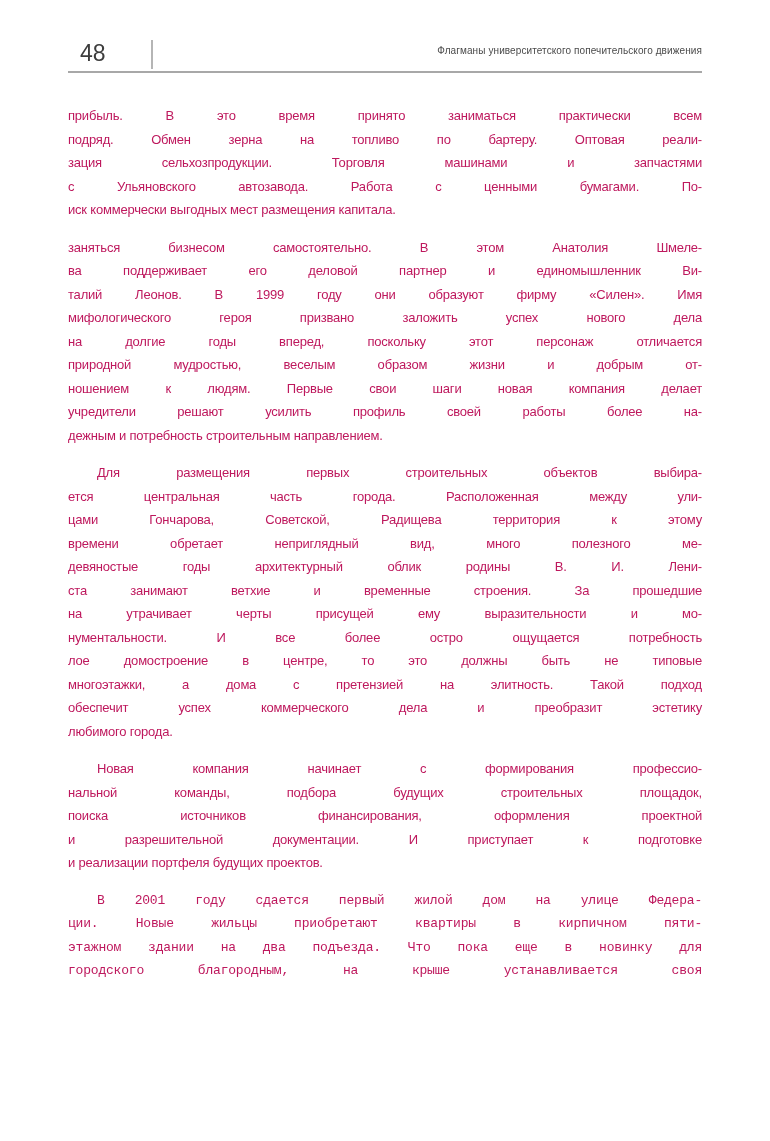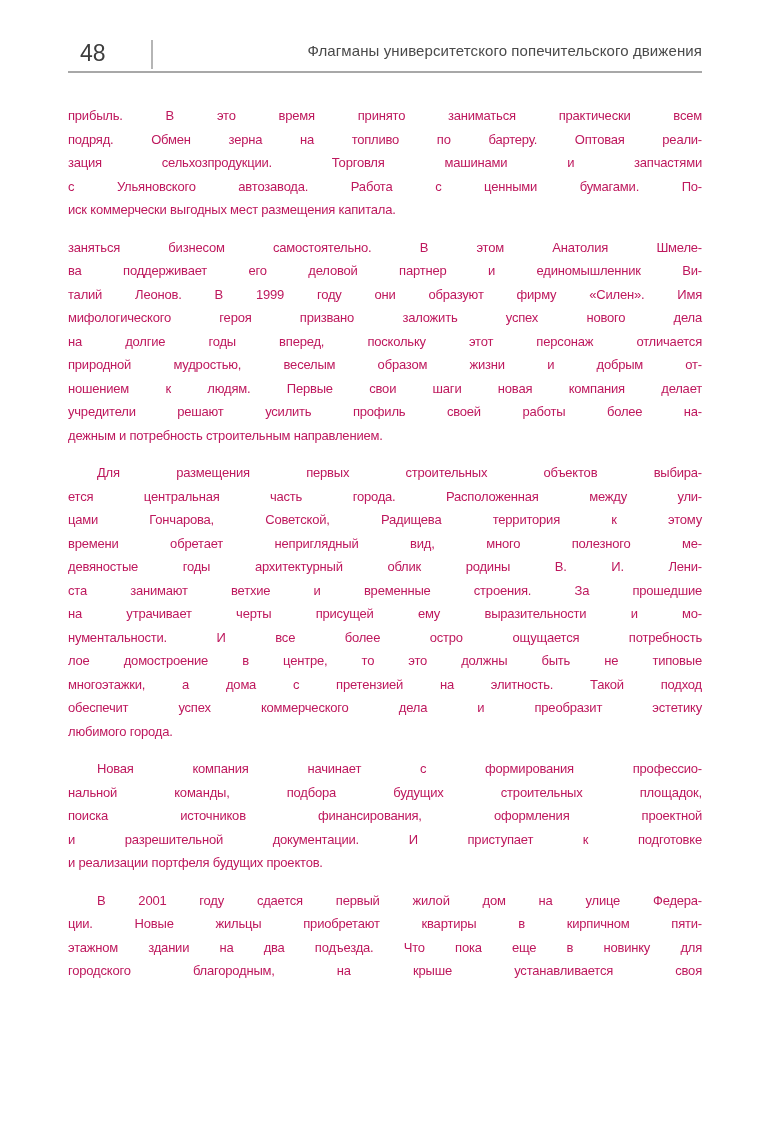--- a/index.html
+++ b/index.html
@@ -38,36 +38,36 @@
   }
   .header-divider {
     width: 2px;
     align-self: stretch;
     background: #b5b5b5;
     margin-left: 12px;
   }
   .header-title {
     flex: 1;
     text-align: right;
-    font-size: 15px;
+    font-size: 10px;
     color: #4a4a4a;
     line-height: 22px;
     letter-spacing: 0.1px;
   }
 
   
   .page-body {
     margin: 31px 68px 0 68px;
     color: #be185d;
     font-size: 13px;
     line-height: 23.5px;
     letter-spacing: -0.2px;
   }
   .paragraph { margin-bottom: 14px; }
-  .paragraph:last-child { margin-bottom: 0; }
+  .paragraph:last-child { margin-bottom: 0; font-family: Liberation Mono, monospace; }
   .line {
     text-align: justify;
     text-align-last: justify;
     white-space: normal;
   }
   .line.last { text-align-last: left; }
   .line.indent { text-indent: 29px; }
 </style>
 </head>
 <body>

